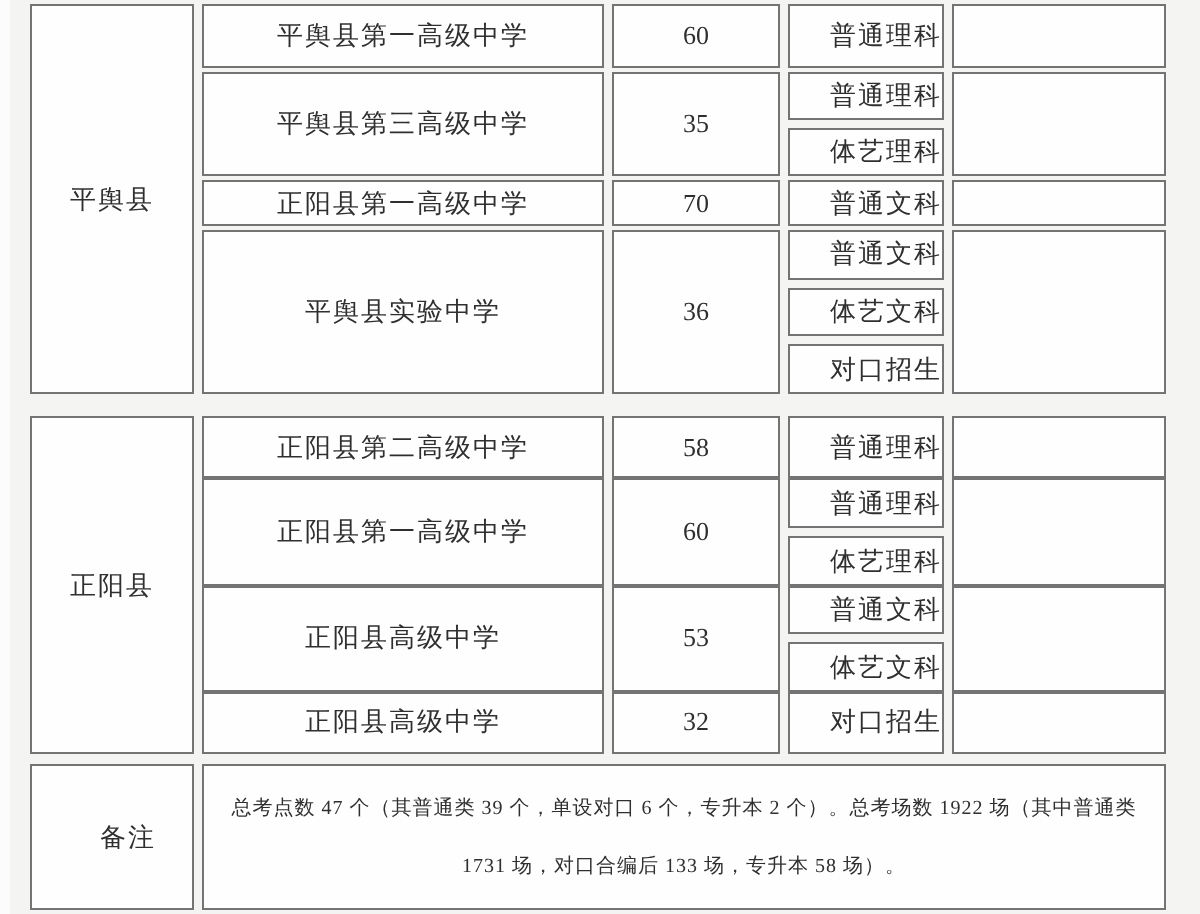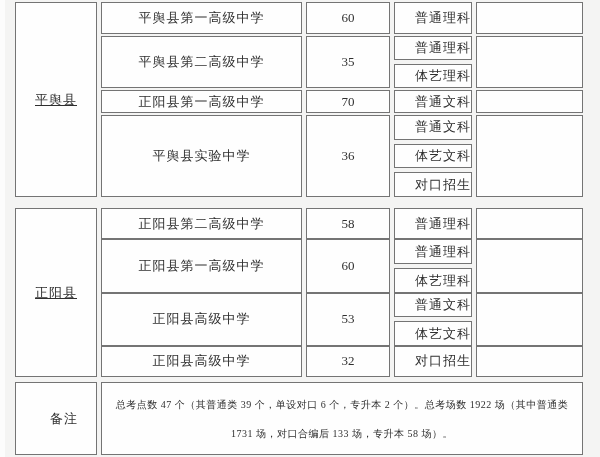--- a/index.html
+++ b/index.html
@@ -18,21 +18,21 @@
   .sec3{top:382px;height:73px;}
   .cellbox{
     background:#fefefe;
     border:1px solid #747474;
     box-sizing:border-box;
     display:flex;align-items:center;justify-content:center;
     font-size:13px;
     letter-spacing:1px;
     color:#2f2f2f;
   }
-  .county{width:82px;height:100%;text-decoration:underline;}
+  .county{width:82px;height:100%;}
   .rows{width:482px;height:100%;display:flex;flex-direction:column;justify-content:space-between;}
   .row{display:flex;gap:4px;}
   .rh24{height:32px;} .rh52{height:52px;} .rh23{height:23px;} .rh82{height:82px;}
   .rh55{height:55px;} .rh54{height:54px;}
   .school{width:201px;height:100%;}
   .count{width:84px;height:100%;letter-spacing:0;text-align:right;}
   .catcol{width:78px;height:100%;display:flex;flex-direction:column;gap:4px;}
   .cat{flex:1;padding-left:20px;}
   .empty{width:107px;height:100%;}
   .remark-label{width:82px;height:100%;padding-left:16px;}
@@ -56,21 +56,21 @@
     <div class="rows">
       <div class="row rh24">
         <div class="cellbox school">平舆县第一高级中学</div>
         <div class="cellbox count">60</div>
         <div class="catcol">
           <div class="cellbox cat">普通理科</div>
         </div>
         <div class="cellbox empty"></div>
       </div>
       <div class="row rh52">
-        <div class="cellbox school">平舆县第二高级中学</div>
+        <div class="cellbox school">平舆县第三高级中学</div>
         <div class="cellbox count">35</div>
         <div class="catcol">
           <div class="cellbox cat">普通理科</div>
           <div class="cellbox cat">体艺理科</div>
         </div>
         <div class="cellbox empty"></div>
       </div>
       <div class="row rh23">
         <div class="cellbox school">正阳县第一高级中学</div>
         <div class="cellbox count">70</div>

